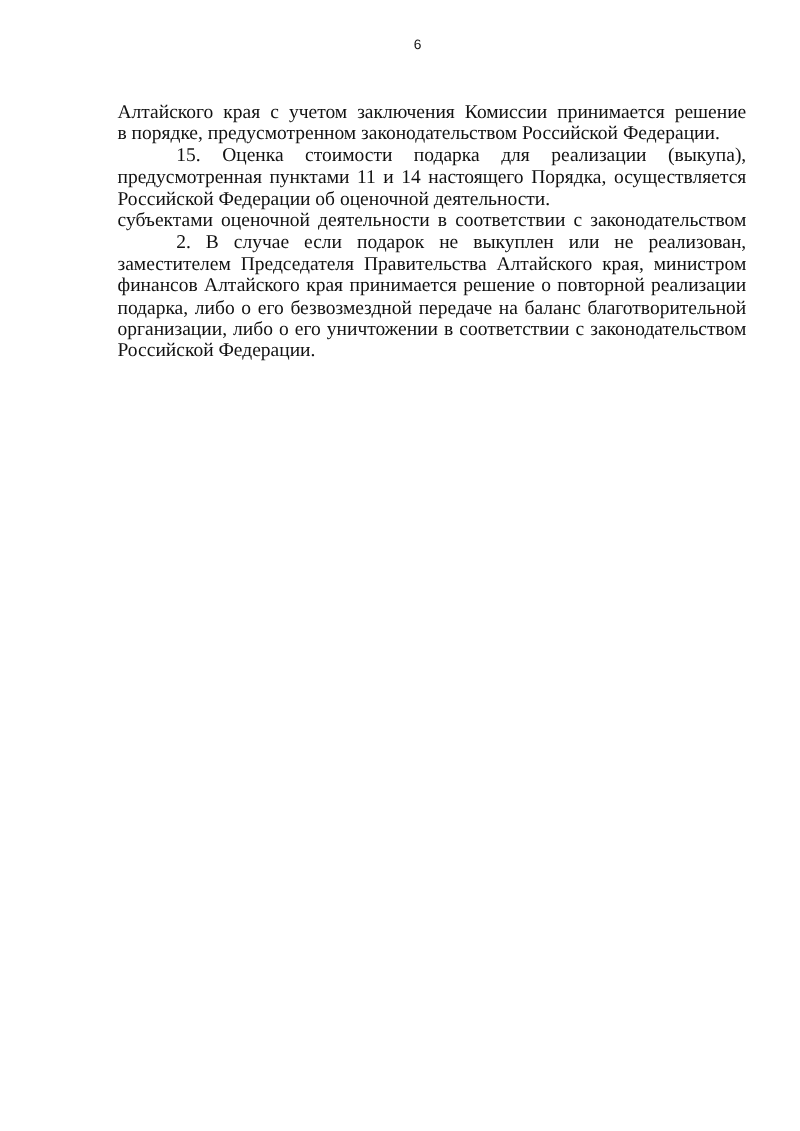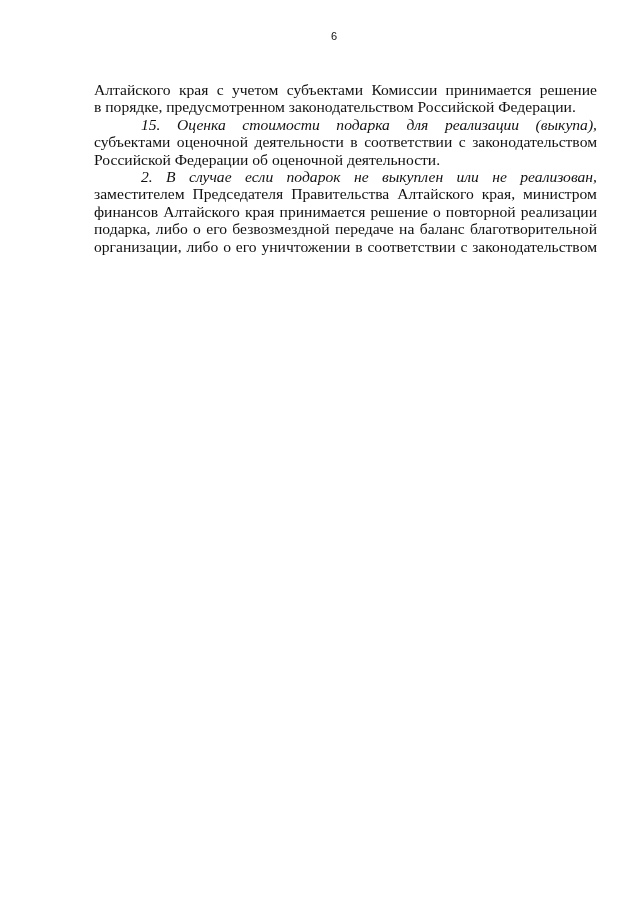--- a/index.html
+++ b/index.html
@@ -13,42 +13,44 @@
     }
     .content {
       position: absolute; left: 94px; top: 81px; width: 503px;
       font-family: "Liberation Serif", serif; font-size: 15.6px; line-height: 17.4px; color: #111;
     }
     .line {
       display: block; white-space: nowrap; text-align: justify; text-align-last: justify;
       height: 17.4px;
     }
     .line.last { text-align-last: left; font-family: Liberation Serif, serif; }
-    .line.indent { padding-left: 47px; font-style: italic; }
+    .line.indent { padding-left: 47px; }
   </style>
 </head>
 <body>
 
 <div class="page">
   <div class="page-number">6</div>
 
   <div class="content">
     <div>
-      <span class="line">Алтайского края с учетом субъектами Комиссии принимается решение</span>
+      <span class="line">Алтайского края с учетом заключения Комиссии принимается решение</span>
       <span class="line last">в порядке, предусмотренном законодательством Российской Федерации.</span>
     </div>
 
     <div>
       <span class="line indent">15. Оценка стоимости подарка для реализации (выкупа),</span>
+      <span class="line">предусмотренная пунктами 11 и 14 настоящего Порядка, осуществляется</span>
+      <span class="line last">Российской Федерации об оценочной деятельности.</span>
       <span class="line">субъектами оценочной деятельности в соответствии с законодательством</span>
-      <span class="line last">Российской Федерации об оценочной деятельности.</span>
     </div>
 
     <div>
       <span class="line indent">2. В случае если подарок не выкуплен или не реализован,</span>
       <span class="line">заместителем Председателя Правительства Алтайского края, министром</span>
       <span class="line">финансов Алтайского края принимается решение о повторной реализации</span>
       <span class="line">подарка, либо о его безвозмездной передаче на баланс благотворительной</span>
       <span class="line">организации, либо о его уничтожении в соответствии с законодательством</span>
+      <span class="line last">Российской Федерации.</span>
     </div>
 
   </div>
 </div>
 
 </body></html>

